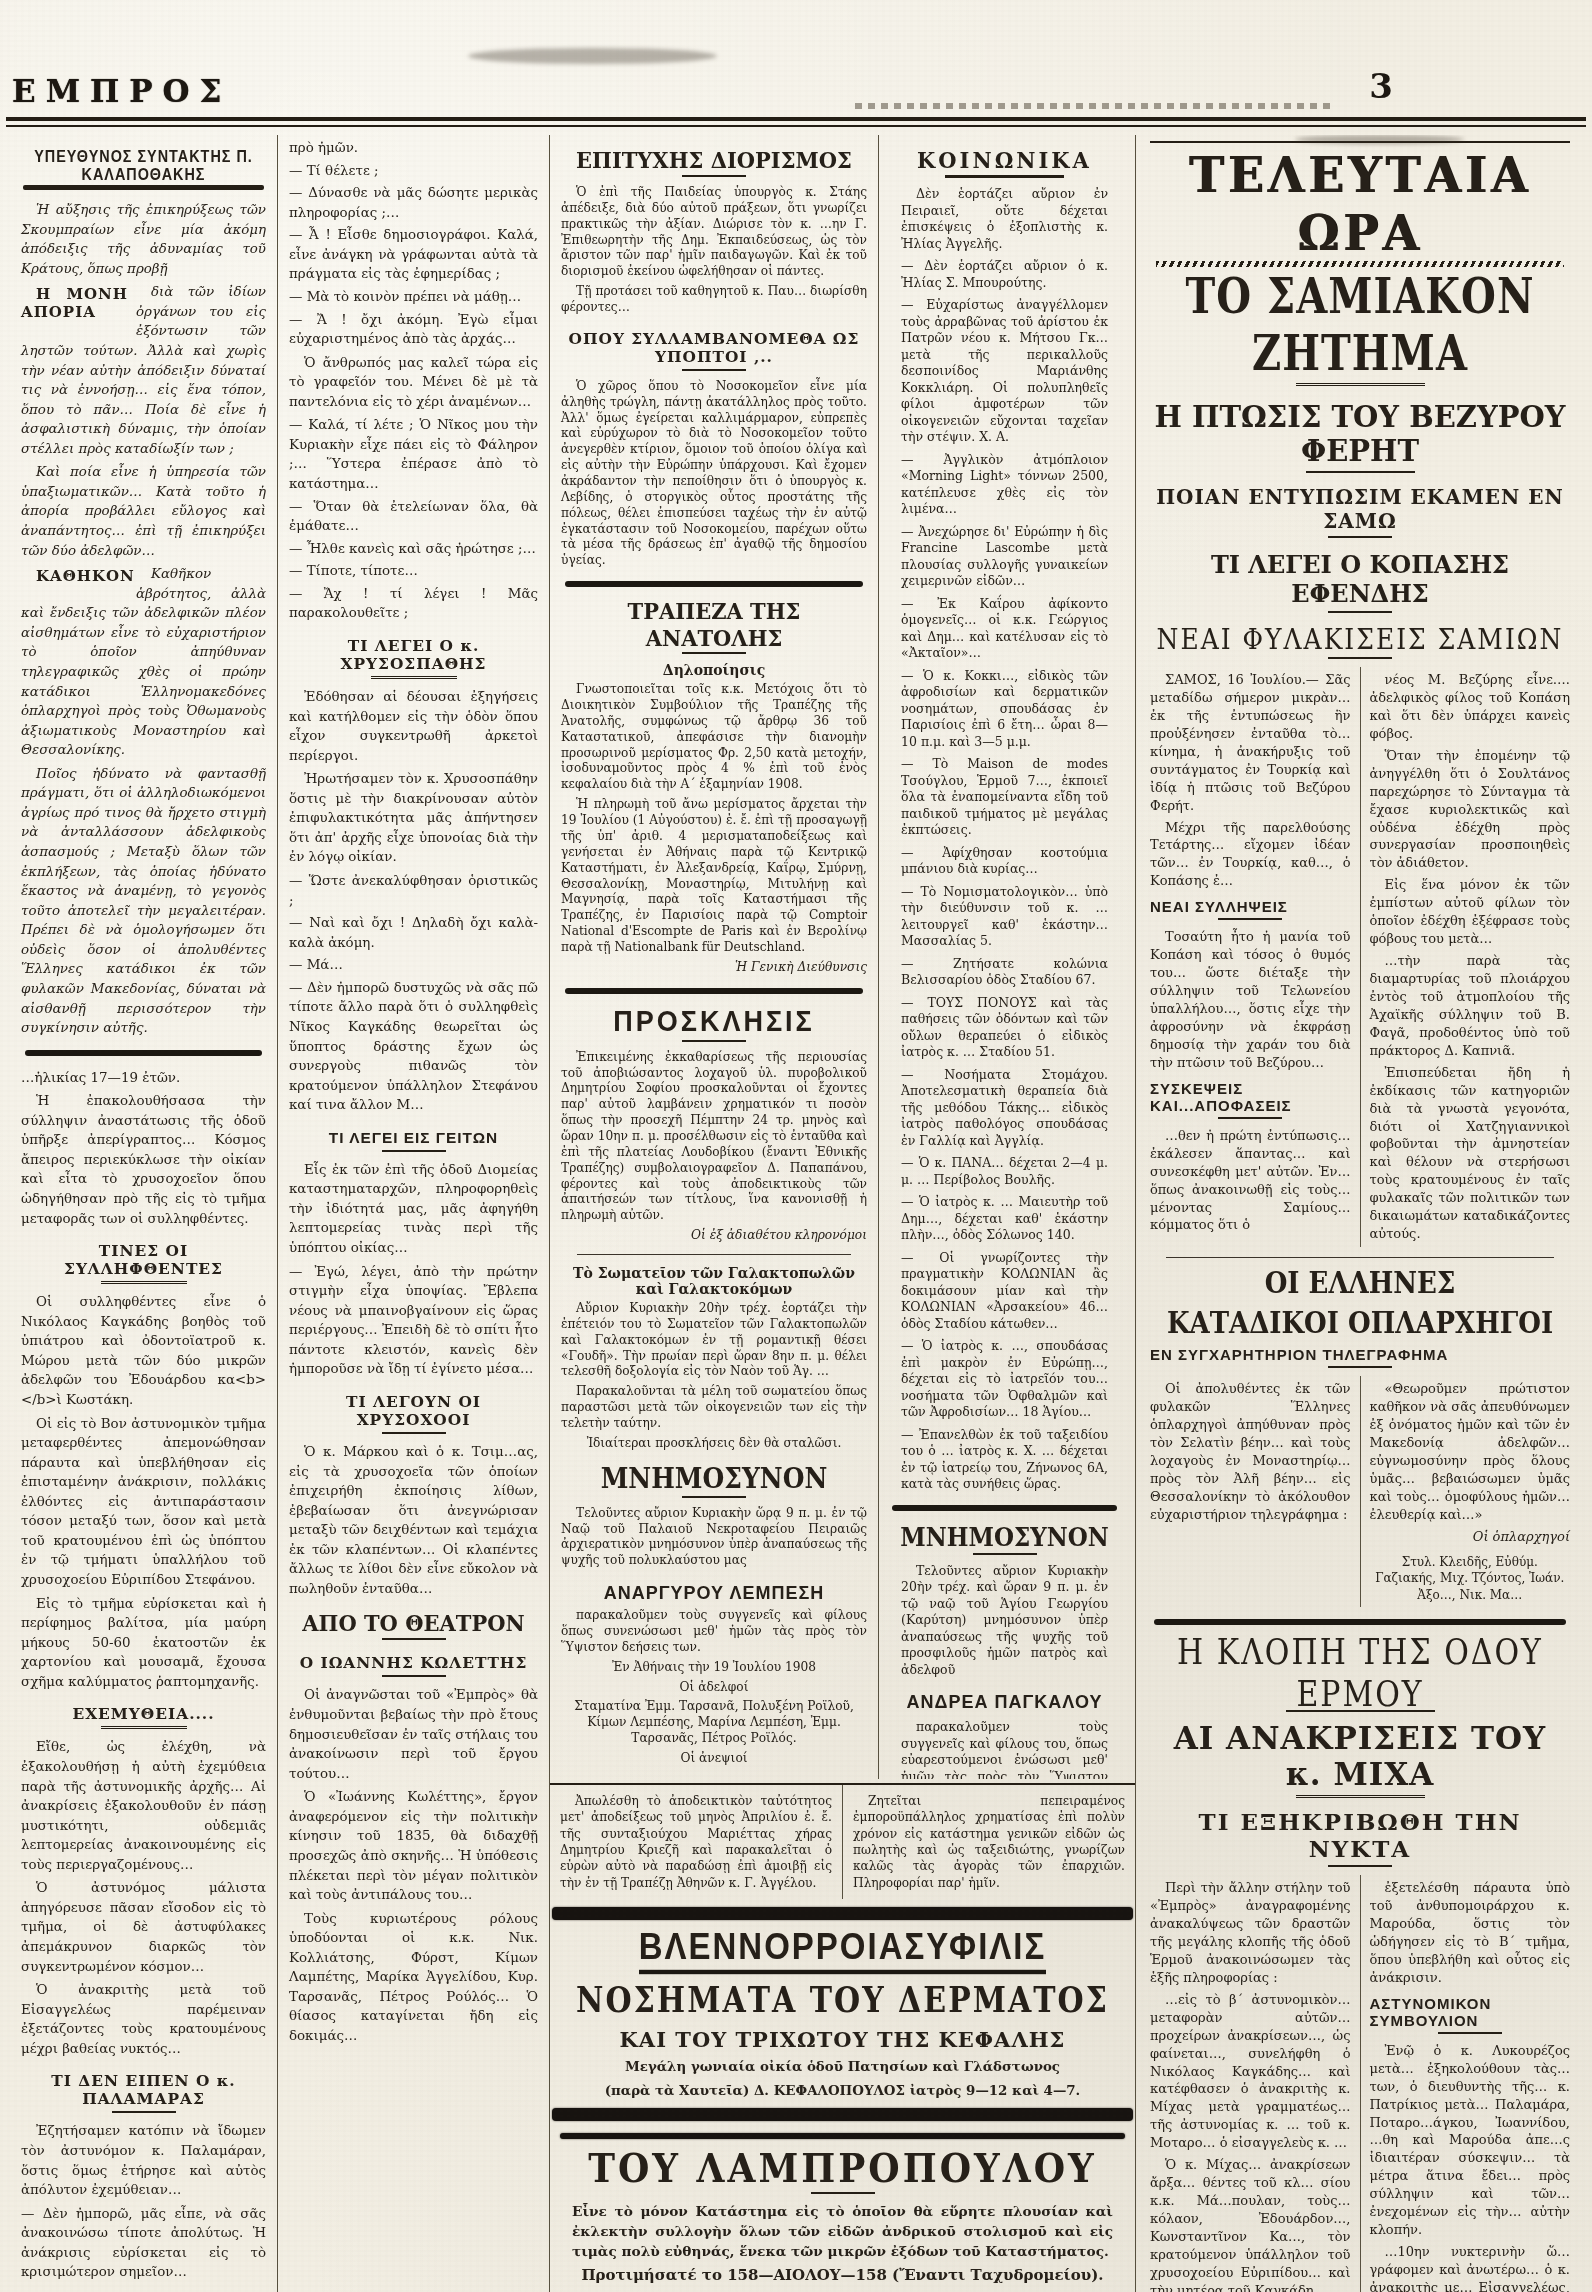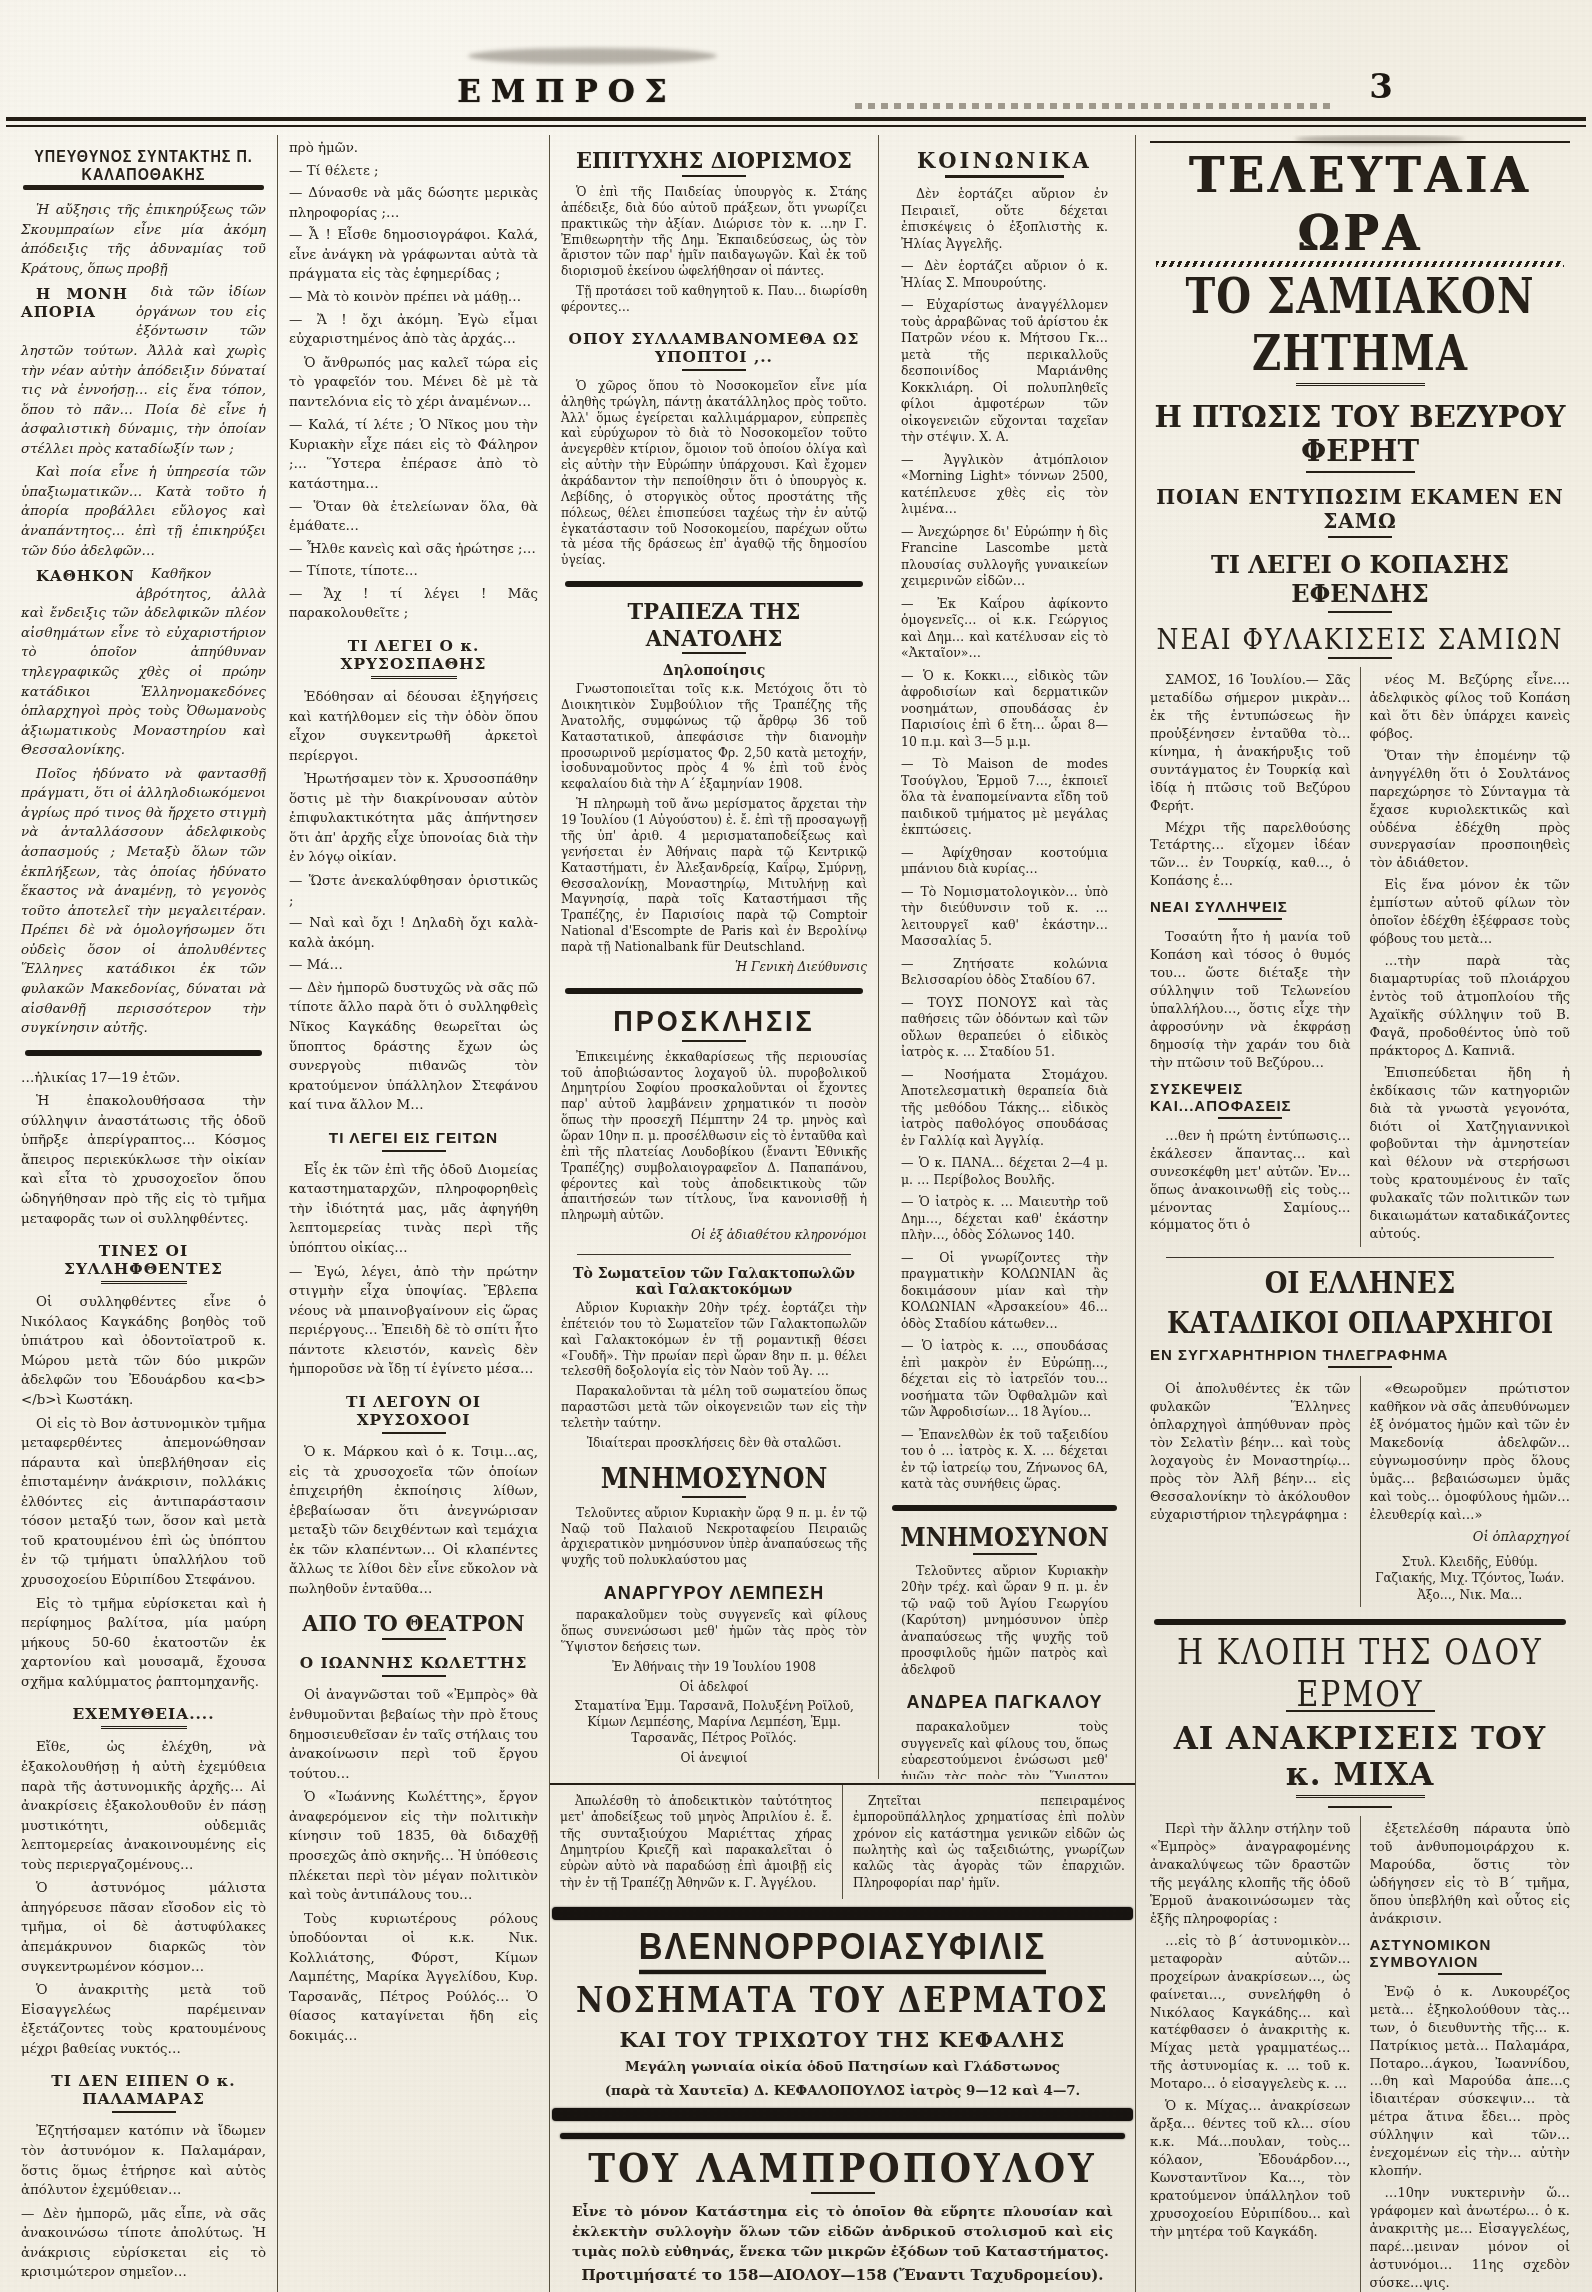--- a/index.html
+++ b/index.html
@@ -7,21 +7,21 @@
   .page{position:relative;width:1592px;height:2292px;background:
     radial-gradient(ellipse at 20% 10%, rgba(255,255,252,.55), transparent 60%),
     radial-gradient(ellipse at 80% 90%, rgba(120,110,90,.08), transparent 55%),
     #f2eee3;overflow:hidden;}
   .noise{position:absolute;inset:0;pointer-events:none;opacity:.5;background:
     repeating-linear-gradient(0deg, rgba(90,80,60,.025) 0 2px, transparent 2px 5px),
     repeating-linear-gradient(90deg, rgba(90,80,60,.02) 0 3px, transparent 3px 7px);}
   .smudge{position:absolute;background:rgba(60,52,40,.35);filter:blur(2px);border-radius:50%;}
   
   .mast{position:relative;height:117px;}
-  .mast-title{position:absolute;left:0;width:1134px;bottom:8px;text-align:center;
+  .mast-title{position:absolute;left:12px;width:1134px;bottom:8px;
     font-size:31px;font-weight:bold;letter-spacing:10px;color:#1d1812;text-shadow:0 0 1px #1d1812;}
   .pagenum{position:absolute;right:199px;top:66px;font-size:34px;font-weight:bold;color:#1d1812;}
   .mast-dots{position:absolute;right:259px;top:103px;width:478px;height:6px;
     background:repeating-linear-gradient(90deg,#5a5243 0 7px,transparent 7px 13px);opacity:.55;filter:blur(0.4px);}
   .dblrule{height:4px;border-top:4px solid #241e15;border-bottom:2px solid #241e15;margin:0 6px;}
   
   .content{display:flex;align-items:stretch;padding:8px 8px 0 10px;height:2159px;}
   .vcol{border-right:1px solid #57503f;padding:0 11px;overflow:hidden;}
   .c1{width:245px;}
   .c2{width:249px;}
@@ -322,20 +322,21 @@
           <p class="bp sig">Οἱ ὁπλαρχηγοί</p>
           <p class="bp ctr" style="font-size:12px;">Στυλ. Κλειδῆς, Εὐθύμ. Γαζιακής, Μιχ. Τζόντος, Ἰωάν. Ἀξο…, Νικ. Μα…</p>
         </div>
       </div>
 
       <div class="heavycut"></div>
       <div class="klopi-t">Η ΚΛΟΠΗ ΤΗΣ ΟΔΟΥ ΕΡΜΟΥ</div>
       <div class="rule-s" style="width:149px;"></div>
       <div class="mixa-t">ΑΙ ΑΝΑΚΡΙΣΕΙΣ ΤΟΥ κ. ΜΙΧΑ</div>
       <div class="rule-d" style="width:129px;"></div>
+      <div class="nykta-t">ΤΙ ΕΞΗΚΡΙΒΩΘΗ ΤΗΝ ΝΥΚΤΑ</div>
       <div class="rule-s"></div>
       <div class="rsplit">
         <div class="rl">
           <p class="bp">Περὶ τὴν ἄλλην στήλην τοῦ «Ἐμπρὸς» ἀναγραφομένης ἀνακαλύψεως τῶν δραστῶν τῆς μεγάλης κλοπῆς τῆς ὁδοῦ Ἑρμοῦ ἀνακοινώσωμεν τὰς ἑξῆς πληροφορίας :</p>
           <p class="bp">…εἰς τὸ β΄ ἀστυνομικὸν… μεταφορὰν αὐτῶν… προχείρων ἀνακρίσεων…, ὡς φαίνεται…, συνελήφθη ὁ Νικόλαος Καγκάδης… καὶ κατέφθασεν ὁ ἀνακριτὴς κ. Μίχας μετὰ γραμματέως… τῆς ἀστυνομίας κ. … τοῦ κ. Μοταρο… ὁ εἰσαγγελεὺς κ. …</p>
           <p class="bp">Ὁ κ. Μίχας… ἀνακρίσεων ἄρξα… θέντες τοῦ κλ… σίου κ.κ. Μά…πουλαν, τοὺς… κόλαον, Ἐδουάρδον…, Κωνσταντῖνον Κα…, τὸν κρατούμενον ὑπάλληλον τοῦ χρυσοχοείου Εὐριπίδου… καὶ τὴν μητέρα τοῦ Καγκάδη.</p>
 
         </div>
         <div class="rr">
           <p class="bp">ἐξετελέσθη πάραυτα ὑπὸ τοῦ ἀνθυπομοιράρχου κ. Μαρούδα, ὅστις τὸν ὡδήγησεν εἰς τὸ Β΄ τμῆμα, ὅπου ὑπεβλήθη καὶ οὗτος εἰς ἀνάκρισιν.</p>

